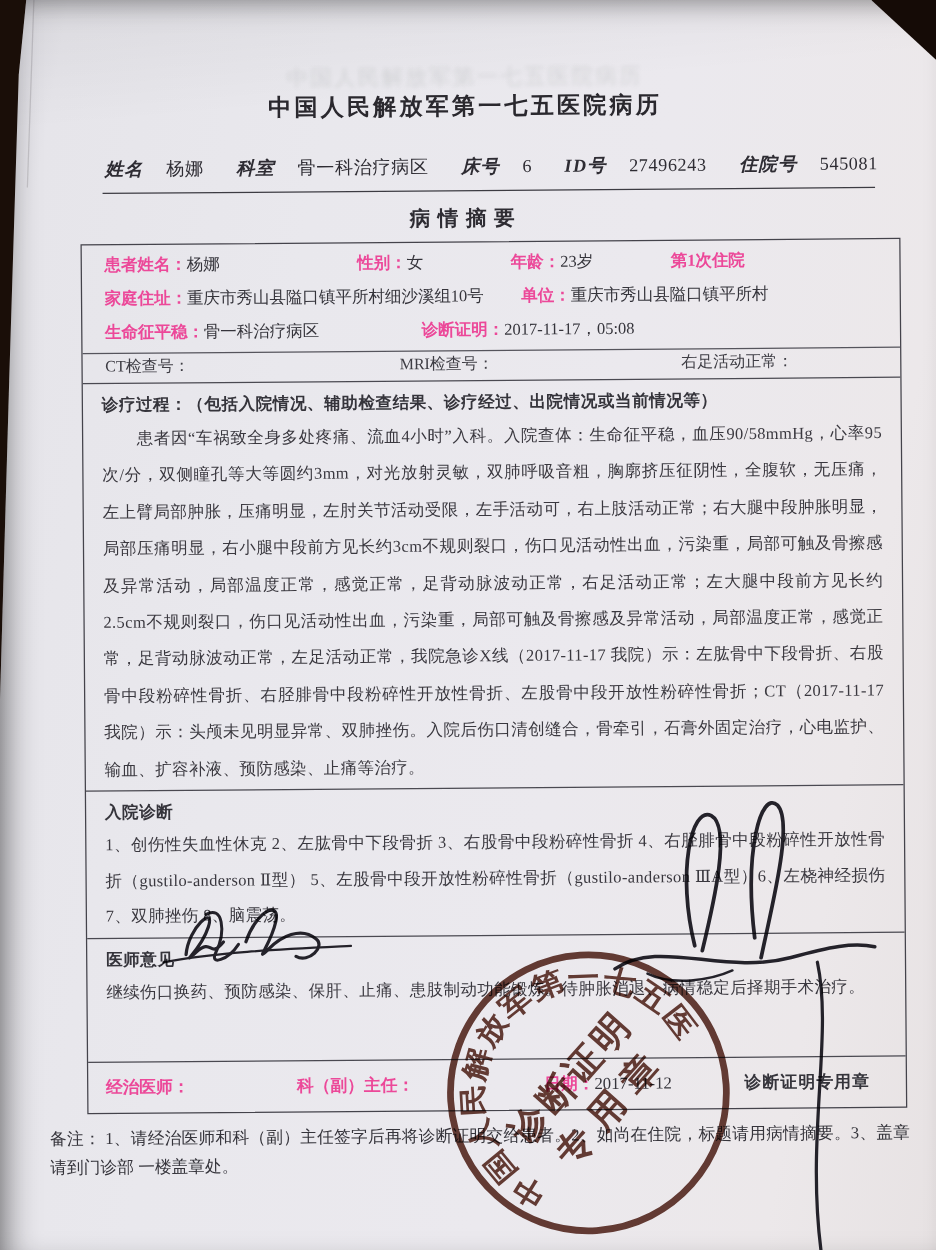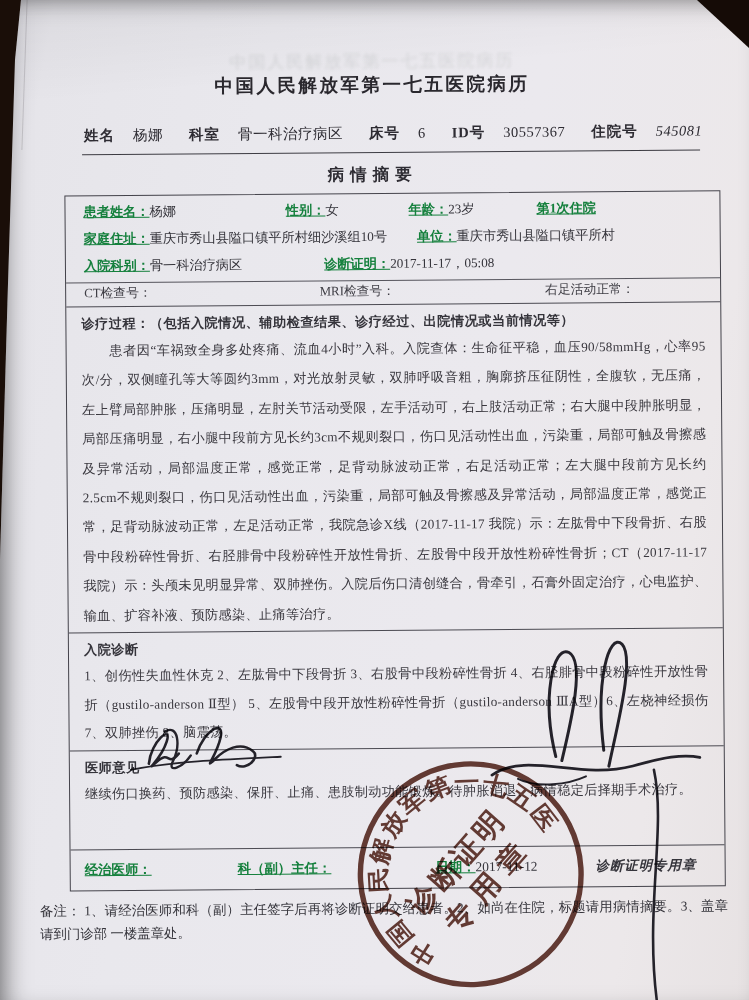--- a/index.html
+++ b/index.html
@@ -29,31 +29,31 @@
   }
   .title{
     margin:72px 0 0 0;text-align:center;
     font-size:18.5px;font-weight:600;letter-spacing:2.5px;color:#2a282e;
   }
   .header-row{
     margin:27px 47px 0 84px;padding:0 2px 9px 2px;
     border-bottom:1.6px solid #3c3b42;
     font-size:14.5px;display:flex;align-items:baseline;white-space:nowrap;
   }
-  .header-row .lbl{font-weight:700;letter-spacing:1px;}
+  .header-row .lbl{font-weight:700;letter-spacing:1px;font-style:italic;}
   .header-row .val{margin:0 26px 0 18px;letter-spacing:.5px;}
-  .header-row .val:last-child{margin-right:0;font-style:italic;}
+  .header-row .val:last-child{margin-right:0;}
 
   .form-title{margin-top:11px;text-align:center;font-size:16.5px;font-weight:700;letter-spacing:6px;}
 
   .form{
     margin:7px 0 0 66px;width:656px;box-sizing:border-box;
     border:1.5px solid #44434b;font-size:13.2px;color:#35343b;
   }
-  .form .lbl{font-weight:700;color:#15803d;text-decoration:underline;}
+  .form .lbl{font-weight:700;color:#ec4899;}
   .row{display:flex;align-items:baseline;padding:0 0 0 18px;white-space:nowrap;}
   .rowA{height:27px;padding-top:7px;box-sizing:content-box;}
   .rowB{height:27px;}
   .rowC{height:25px;border-bottom:1px solid #55545c;}
   .rowD{height:21px;padding-top:2px;font-size:12.8px;color:#3e3d44;}
   .sp18{display:inline-block;width:18px;}
   .section{border-top:1px solid #4a4951;padding:4px 15px 2px 15px;}
   .section .sec-head{font-weight:700;line-height:25px;letter-spacing:.5px;}
   .para{
     line-height:29.4px;text-align:justify;letter-spacing:.3px;
@@ -62,21 +62,21 @@
   .indent{text-indent:2.1em;}
   .sec-diag{min-height:104px;}
   .sec-diag .para{line-height:28.6px;}
   .sec-op{min-height:92px;}
   .sec-op .para{line-height:27.5px;}
   .rowH{
     border-top:1px solid #4a4951;height:40px;display:flex;align-items:center;
     padding-left:14px;white-space:nowrap;font-size:13.4px;
   }
   .rowH .gap1{width:86px;} .rowH .gap2{width:104px;} .rowH .gap3{width:58px;}
-  .rowH .seal-label{font-weight:700;letter-spacing:1px;font-style:italic;}
+  .rowH .seal-label{font-weight:700;letter-spacing:1px;}
 
   .notes{
     margin:8px 0 0 36px;width:688px;font-size:13.4px;line-height:23.5px;
     color:#35343b;text-align:justify;
   }
   .notes .lbl{font-weight:400;}
 
   .stamp{
     position:absolute;left:348px;top:756px;width:238px;height:238px;
     transform:rotate(-48deg);opacity:.88;mix-blend-mode:multiply;
@@ -101,21 +101,21 @@
   <div class="title">中国人民解放军第一七五医院病历</div>
 
   <div class="header-row">
     <span class="lbl">姓名</span>
     <span class="val">杨娜</span>
     <span class="lbl">科室</span>
     <span class="val">骨一科治疗病区</span>
     <span class="lbl">床号</span>
     <span class="val">6</span>
     <span class="lbl">ID号</span>
-    <span class="val">30557367</span>
+    <span class="val">27496243</span>
     <span class="lbl">住院号</span>
     <span class="val">545081</span>
   </div>
 
   <div class="form-title">病情摘要</div>
 
   <div class="form">
 
     <div class="row rowA">
       <span class="lbl">患者姓名：</span>
@@ -132,21 +132,21 @@
 
     <div class="row rowB">
       <span class="lbl">家庭住址：</span>
       <span>重庆市秀山县隘口镇平所村细沙溪组10号</span>
       <span class="sp18" style="width:30px"></span>
       <span class="lbl">单位：</span>
       <span>重庆市秀山县隘口镇平所村</span>
     </div>
 
     <div class="row rowC">
-      <span class="lbl">入院科别：</span>
+      <span class="lbl">生命征平稳：</span>
       <span>骨一科治疗病区</span>
       <span class="sp18" style="width:82px"></span>
       <span class="lbl">诊断证明：</span>
       <span>2017-11-17，05:08</span>
     </div>
 
     <div class="row rowD">
       <span>CT检查号：</span>
       <span class="sp18" style="width:168px"></span>
       <span>MRI检查号：</span>

